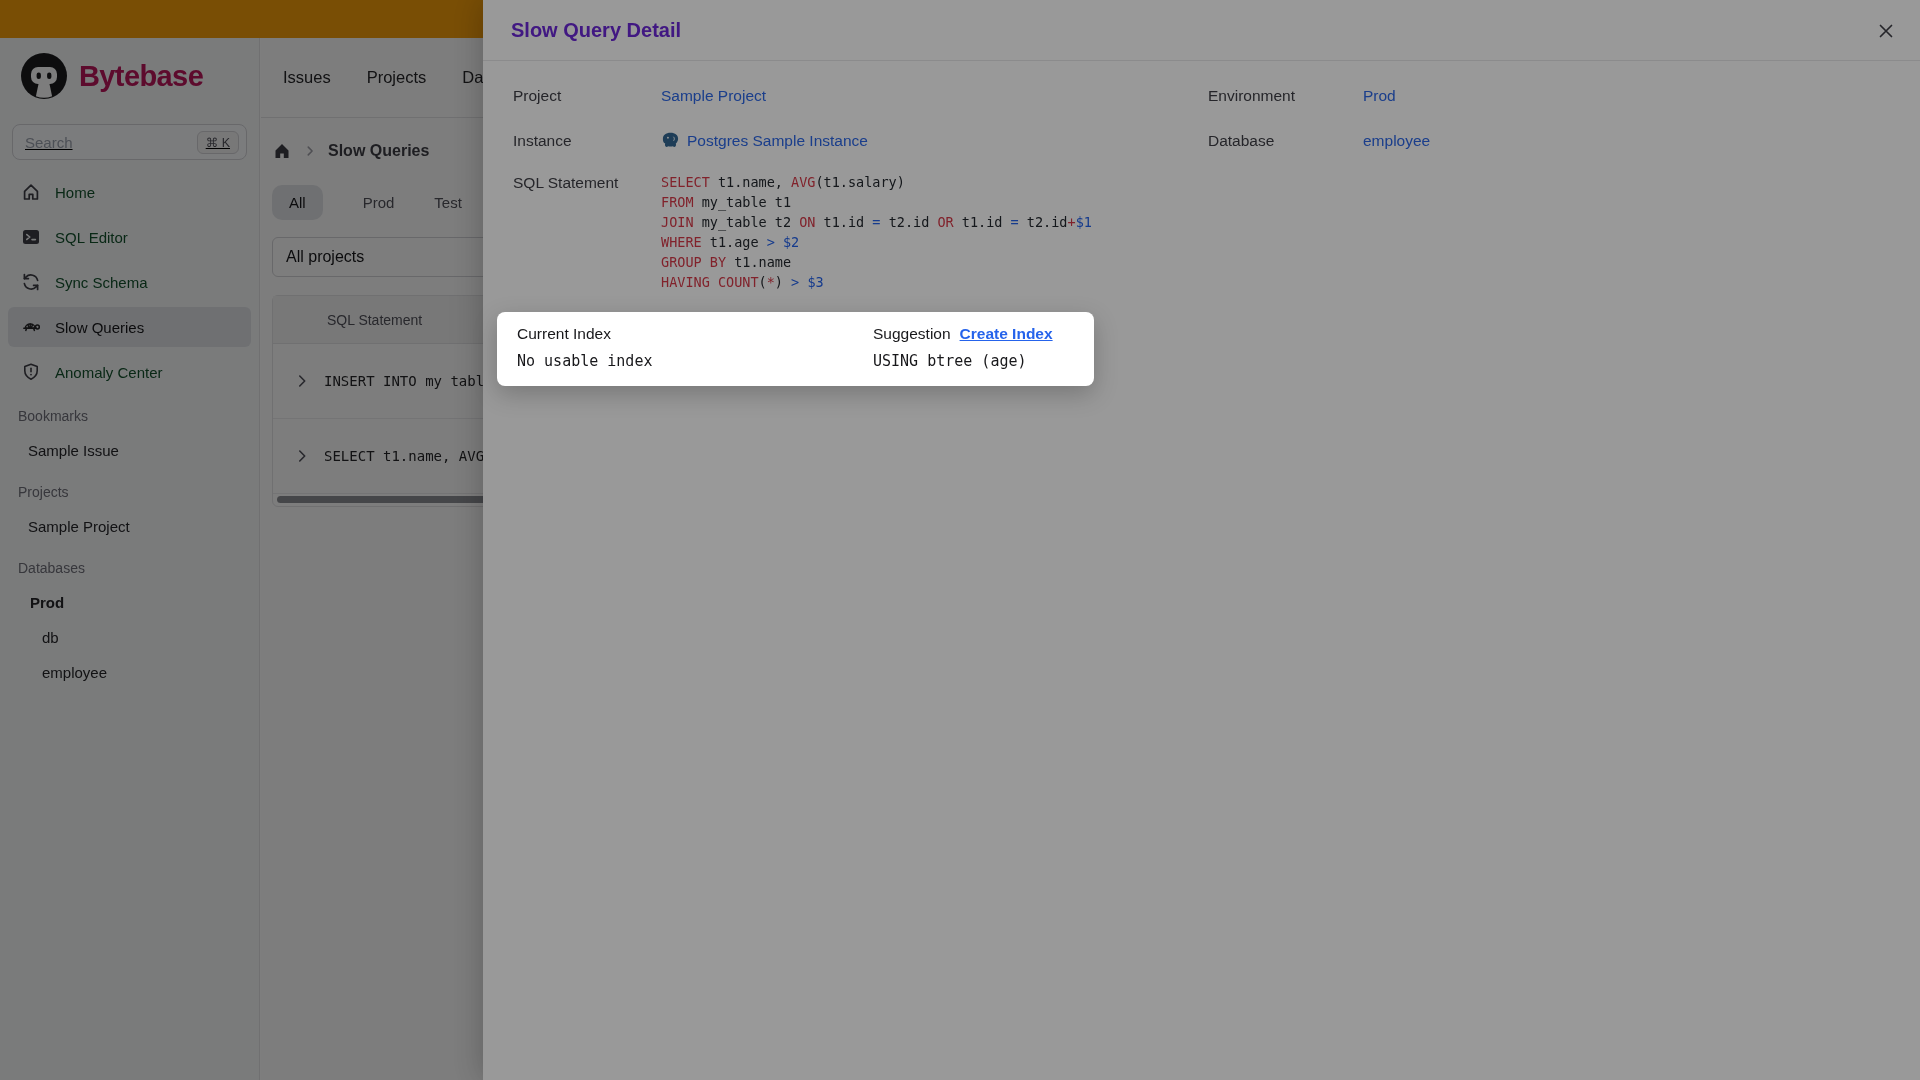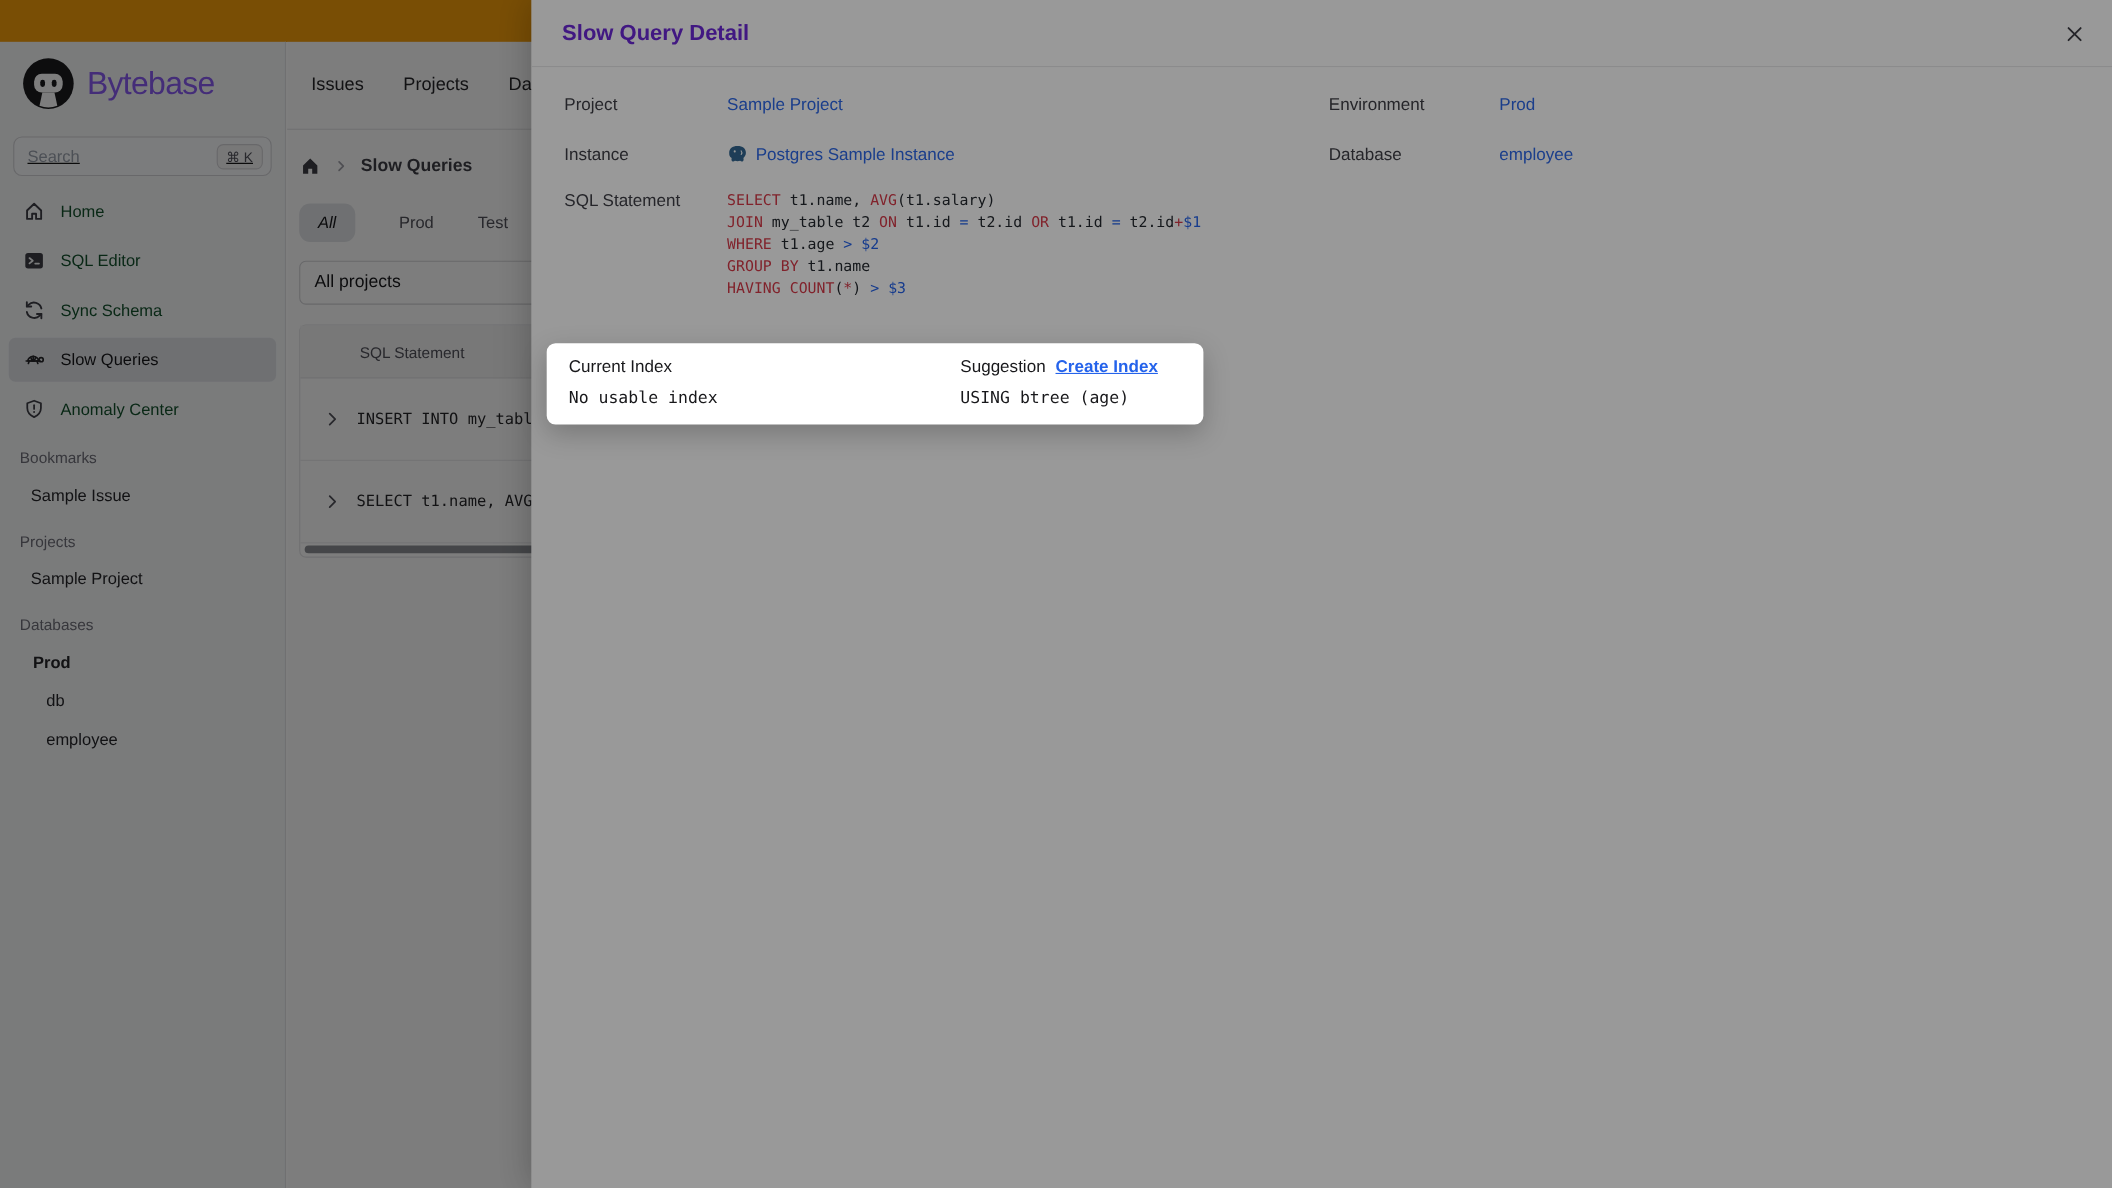--- a/index.html
+++ b/index.html
@@ -10,21 +10,21 @@
     font-family:"Liberation Sans",sans-serif;-webkit-font-smoothing:antialiased;}
   svg{display:block;}
 
   
   .banner{position:fixed;left:0;top:0;width:100%;height:38px;background:var(--banner);z-index:1;}
   .sidebar{position:fixed;left:0;top:38px;width:260px;bottom:0;background:#f8fafc;
     border-right:1px solid #e4e4e7;z-index:2;}
   .main{position:fixed;left:261px;top:38px;right:0;bottom:0;background:#fff;z-index:2;}
 
   .logo-row{display:flex;align-items:center;gap:11px;padding:14px 10px 0 20px;}
-  .brand{font-size:29px;font-weight:400;color:#8b5cf6;letter-spacing:-0.6px;}
+  .brand{font-size:29px;font-weight:700;color:#be185d;letter-spacing:-0.6px;}
 
   .search-box{margin:24px 12px 0;height:36px;border:1px solid #d4d4d8;border-radius:8px;
     background:#fcfdfe;display:flex;align-items:center;justify-content:space-between;padding:0 7px 0 12px;text-decoration:underline;}
   .search-ph{color:#9ca3af;font-size:15px;}
   .kbd{font-size:12.5px;color:#52525b;border:1px solid #d4d4d8;border-radius:6px;padding:3px 8px;background:#f4f4f5;}
 
   .nav{margin:12px 8px 0;display:flex;flex-direction:column;gap:5px;}
   .nav-item{display:flex;align-items:center;gap:14px;height:40px;padding:0 13px;border-radius:6px;
     font-size:15px;color:#14532d;cursor:pointer;}
   .nav-item.active{background:#e3e5e9;color:#18181b;}
@@ -38,21 +38,21 @@
 
   .topnav{height:80px;border-bottom:1px solid #e4e4e7;display:flex;align-items:center;gap:36px;
     padding-left:22px;font-size:16.5px;color:#27272a;}
   .topnav span{cursor:pointer;white-space:nowrap;}
 
   .content{position:absolute;left:11px;top:81px;right:0;bottom:0;}
   .breadcrumb{margin-top:22px;display:flex;align-items:center;gap:11px;}
   .crumb-current{font-size:16px;font-weight:600;color:#3f3f46;}
   .tabs{margin-top:24px;display:flex;align-items:center;gap:40px;}
   .pill{background:#e3e5e9;border-radius:10px;height:35px;padding:0 17px;display:flex;align-items:center;
-    font-size:15px;color:#18181b;cursor:pointer;font-style:italic;}
+    font-size:15px;color:#18181b;cursor:pointer;}
   .tab{font-size:15px;color:#52525b;cursor:pointer;}
   .proj-select{margin-top:17px;width:360px;height:40px;border:1px solid #d4d4d8;border-radius:6px;
     background:#fff;display:flex;align-items:center;padding-left:13px;font-size:16px;color:#18181b;cursor:pointer;}
 
   .qtable{margin-top:18px;width:480px;border:1px solid #e4e4e7;border-radius:6px;position:relative;
     padding-bottom:12px;background:#fff;}
   .qt-header{height:48px;background:#f4f4f5;border-bottom:1px solid #e4e4e7;display:flex;align-items:center;
     padding-left:54px;font-size:14px;font-weight:500;color:#52525b;}
   .qt-row{height:75px;display:flex;align-items:center;gap:13px;padding-left:20px;border-bottom:1px solid #ececee;cursor:pointer;}
   .qt-row code{font-family:"DejaVu Sans Mono",monospace;font-size:14px;color:#27272a;white-space:nowrap;overflow:hidden;}
@@ -269,20 +269,21 @@
         <span>Postgres Sample Instance</span>
       </span>
       <span class="flabel">Database</span>
       <span class="fvalue">employee</span>
     </div>
 
     <div class="sql-grid">
       <span class="flabel">SQL Statement</span>
       <div class="sql-code">
           <div class="sql-line"><span class="tok-k">SELECT</span><span class="tok-d"> t1.name, </span><span class="tok-k">AVG</span><span class="tok-d">(t1.salary)</span></div>
+          <div class="sql-line"><span class="tok-k">FROM</span><span class="tok-d"> my_table t1</span></div>
           <div class="sql-line"><span class="tok-k">JOIN</span><span class="tok-d"> my_table t2 </span><span class="tok-k">ON</span><span class="tok-d"> t1.id </span><span class="tok-o">=</span><span class="tok-d"> t2.id </span><span class="tok-k">OR</span><span class="tok-d"> t1.id </span><span class="tok-o">=</span><span class="tok-d"> t2.id</span><span class="tok-k">+</span><span class="tok-o">$1</span></div>
           <div class="sql-line"><span class="tok-k">WHERE</span><span class="tok-d"> t1.age </span><span class="tok-o">&gt;</span><span class="tok-d"> </span><span class="tok-o">$2</span></div>
           <div class="sql-line"><span class="tok-k">GROUP</span><span class="tok-d"> </span><span class="tok-k">BY</span><span class="tok-d"> t1.name</span></div>
           <div class="sql-line"><span class="tok-k">HAVING</span><span class="tok-d"> </span><span class="tok-k">COUNT</span><span class="tok-d">(</span><span class="tok-k">*</span><span class="tok-d">) </span><span class="tok-o">&gt;</span><span class="tok-d"> </span><span class="tok-o">$3</span></div>
         </div>
     </div>
   </div>
 </div>
 
 <div class="dim2"></div>

